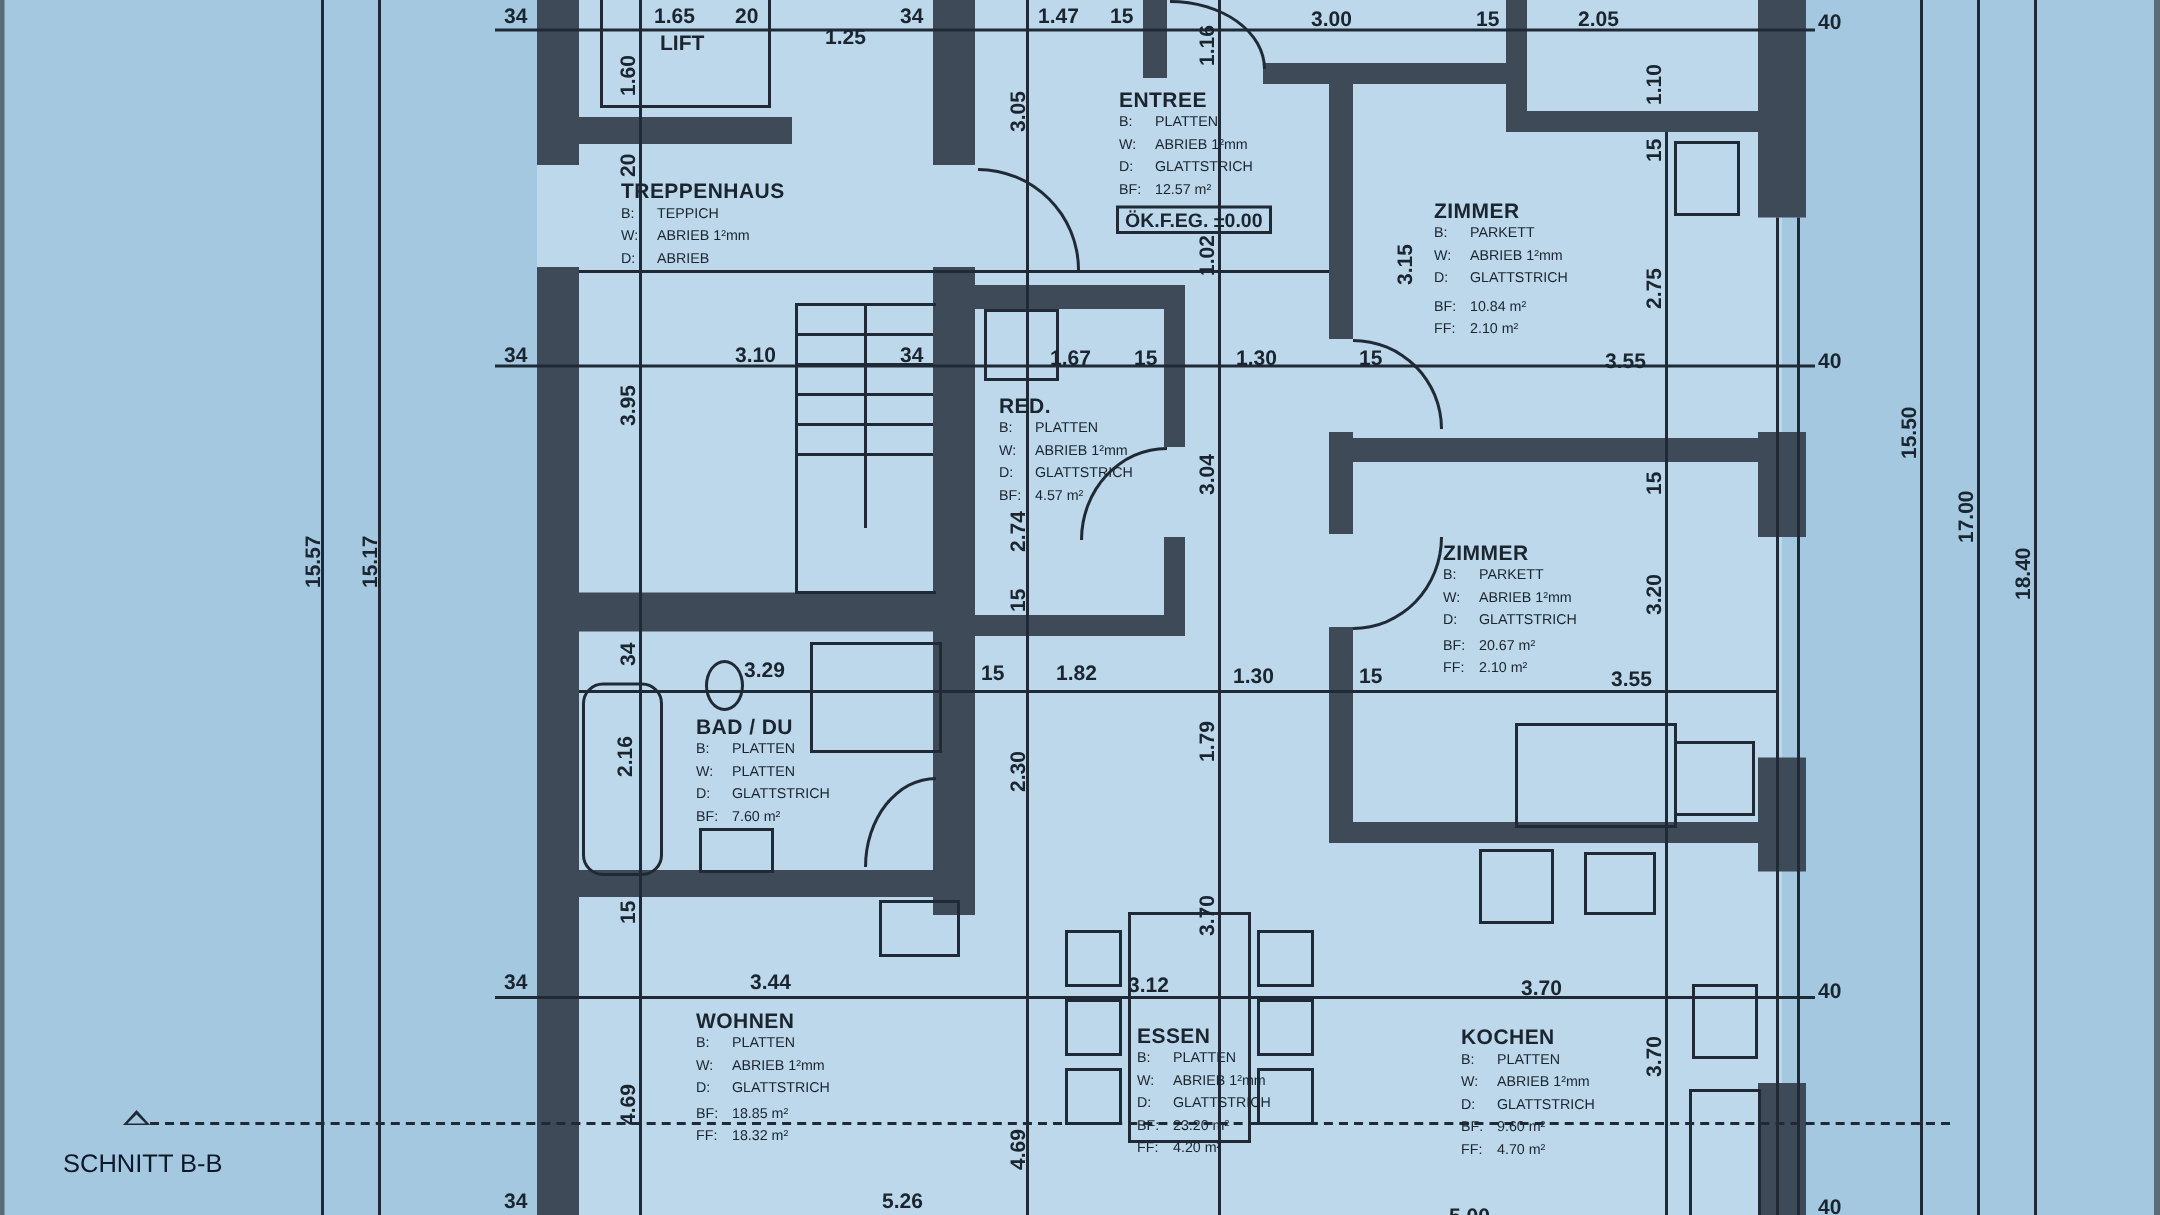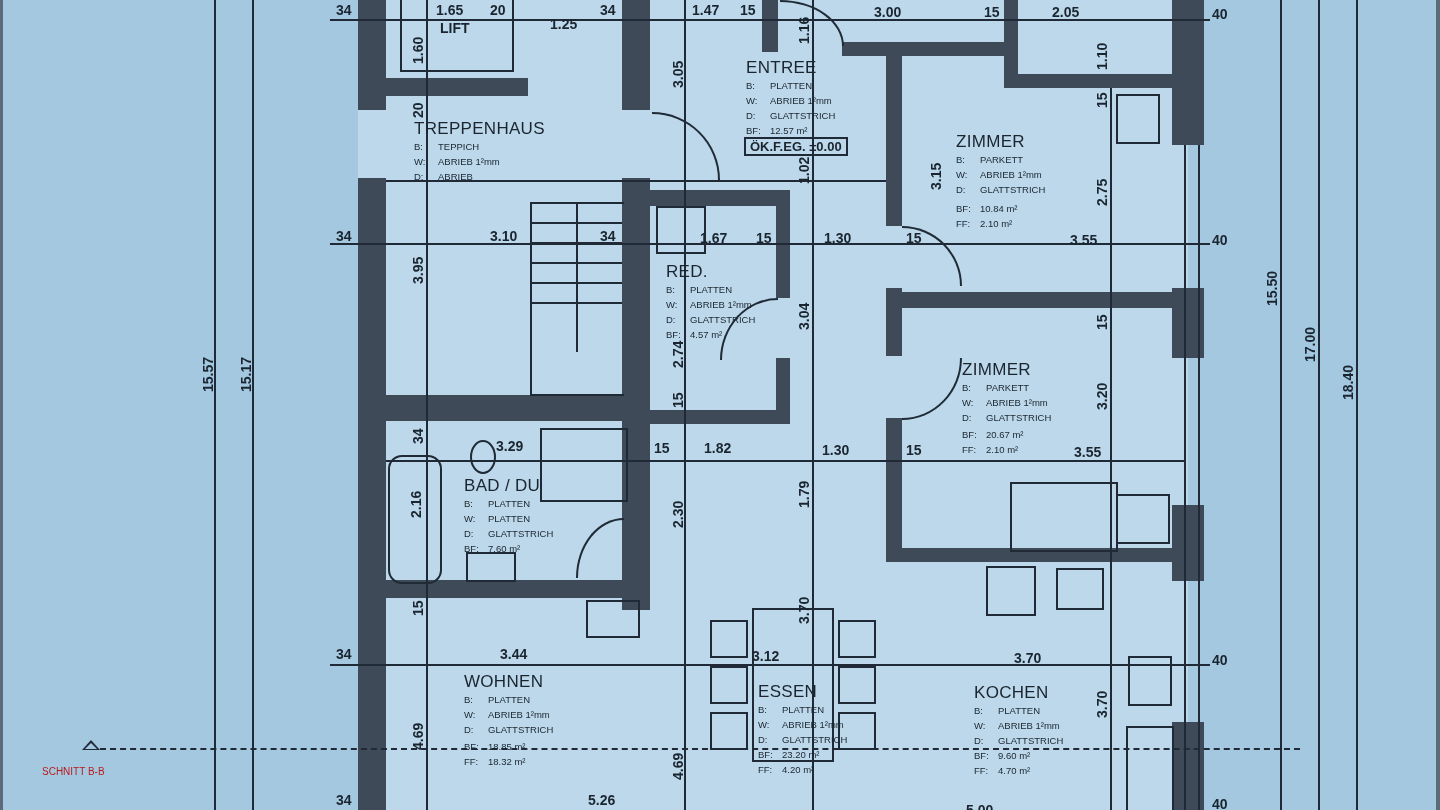--- a/index.html
+++ b/index.html
@@ -5,27 +5,27 @@
   html,body{margin:0;padding:0;}
   body{width:1440px;height:810px;overflow:hidden;background:#9ec3dc;font-family:"Liberation Sans",sans-serif;position:relative;}
   .plan{position:absolute;left:0;top:0;width:1440px;height:810px;background:#a3c8e0;}
   .inner{position:absolute;left:358px;top:0;width:830px;height:810px;background:#bcd8ea;}
   .wall{position:absolute;background:#3e4a58;}
   .line{position:absolute;background:#1f2a36;}
   .dash{position:absolute;border-top:2px dashed #1f2a36;height:0;}
   .dim{position:absolute;font-weight:bold;font-size:14px;color:#1a2530;white-space:nowrap;}
   .dim.v{transform:rotate(-90deg);transform-origin:left top;}
   .room{position:absolute;color:#1a2530;}
-  .room .title{font-weight:normal;font-size:17px;letter-spacing:0.3px;}
+  .room .title{font-weight:bold;font-size:14px;letter-spacing:0.3px;}
   .room .spec{font-size:9.5px;line-height:15px;display:flex;gap:14px;}
   .room .spec span:first-child{width:10px;}
   .box{position:absolute;border:2px solid #1f2a36;}
   .okfeg{position:absolute;border:2px solid #1f2a36;font-size:13px;font-weight:bold;padding:0 4px;color:#1a2530;}
   .door{position:absolute;border:2px solid #1f2a36;border-radius:0 100% 0 0;border-left:none;border-bottom:none;}
-  .schnitt{position:absolute;font-size:10px;color:#b91c1c;}
+  .schnitt{position:absolute;font-size:17px;color:#0f172a;}
   .tri{position:absolute;width:0;height:0;border-left:9px solid transparent;border-right:9px solid transparent;border-bottom:10px solid #1f2a36;}
   .tri:after{content:"";position:absolute;left:-6px;top:3px;border-left:6px solid transparent;border-right:6px solid transparent;border-bottom:6px solid #a3c8e0;}
   .right-edge{position:absolute;right:0;top:0;width:4px;height:810px;background:#5c6b78;}
   .left-edge{position:absolute;left:0;top:0;width:3px;height:810px;background:#5c6b78;}
 </style>
 </head>
 <body>
 
 <div class="plan">
   <div class="left-edge"></div>

